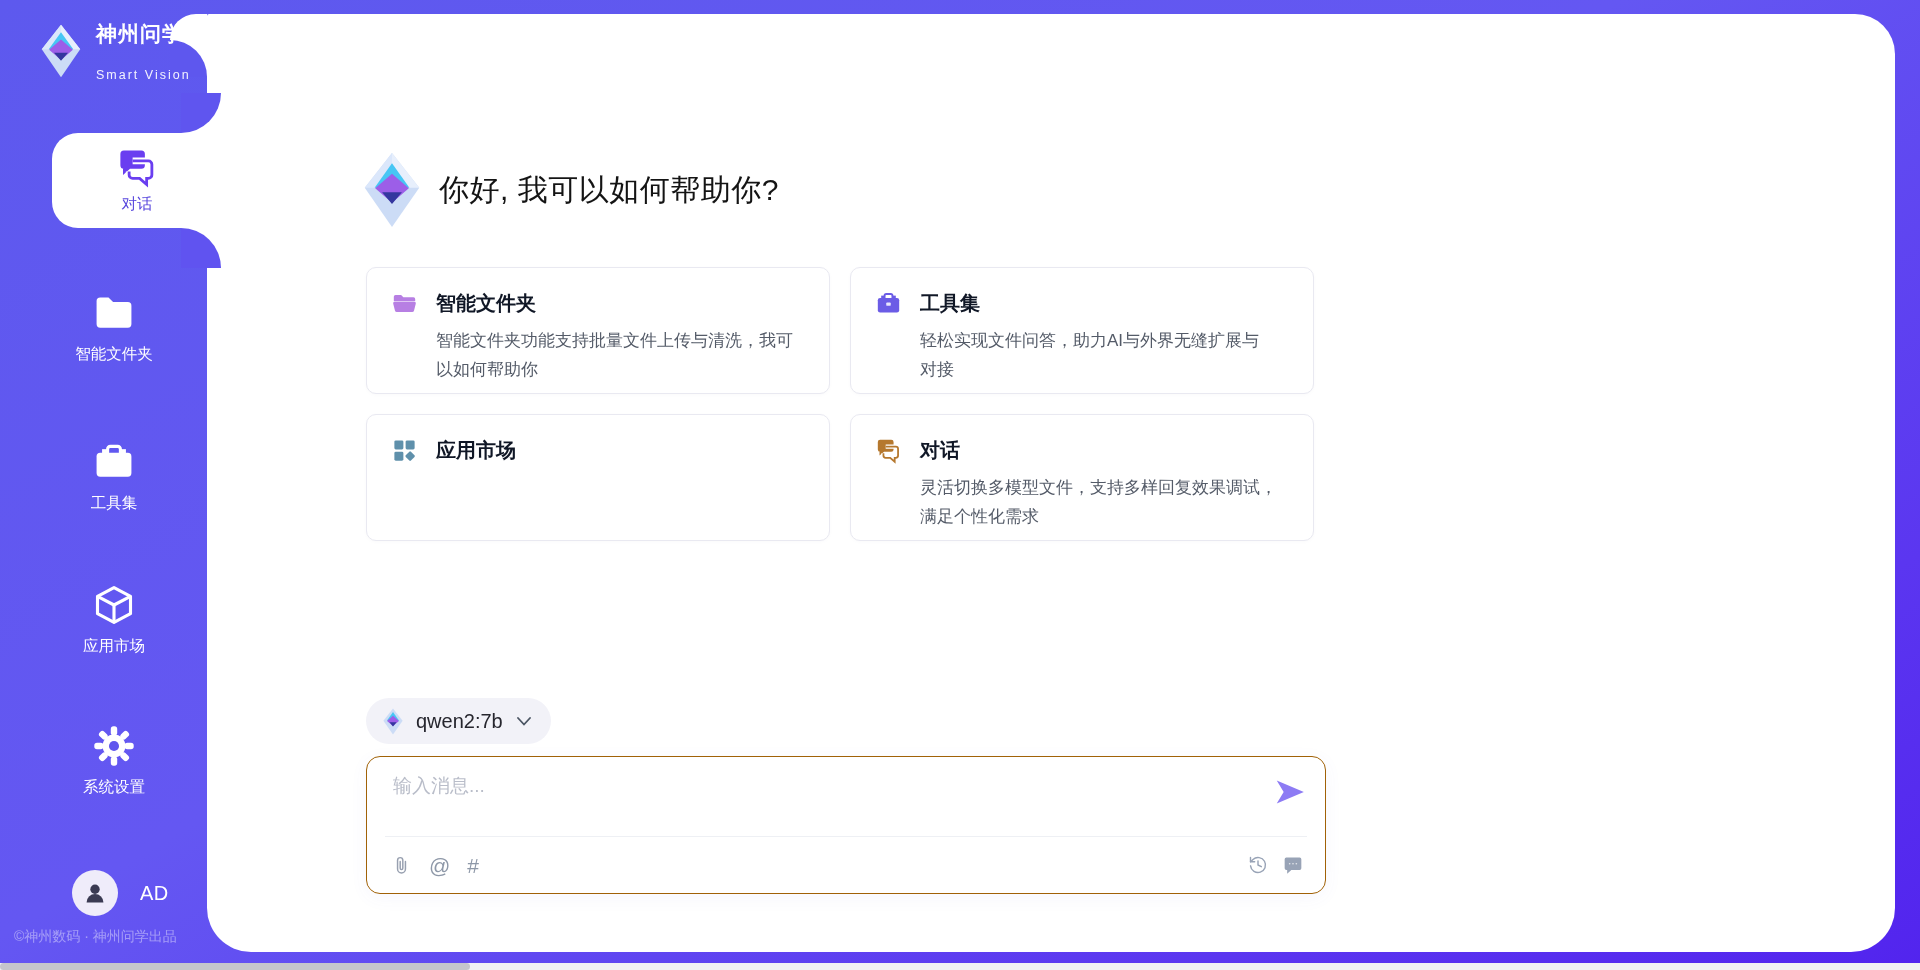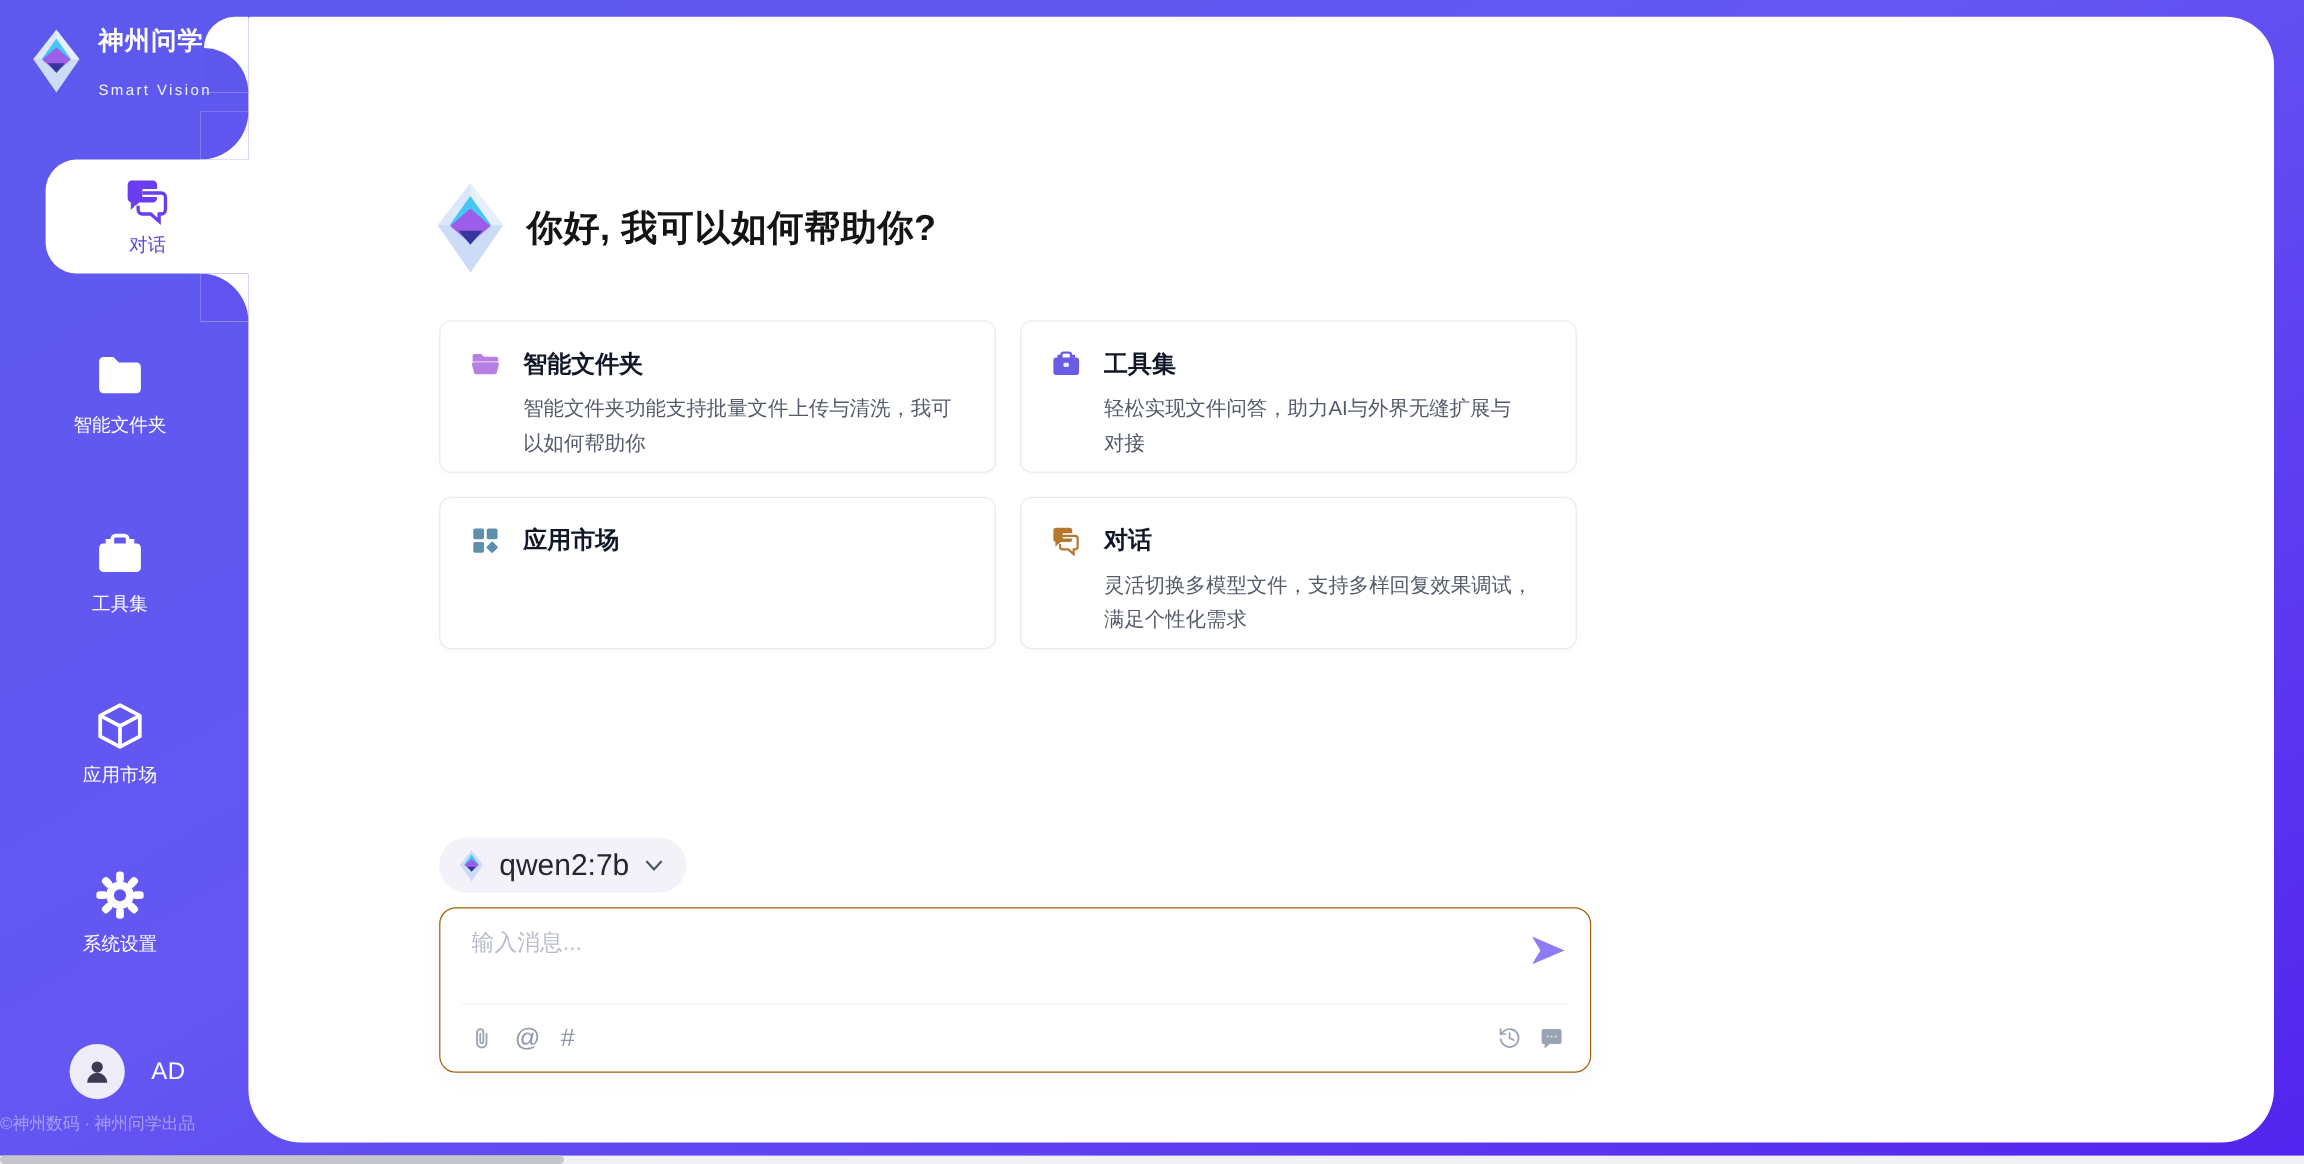--- a/index.html
+++ b/index.html
@@ -14,21 +14,21 @@
   
   .main-panel {
     position:absolute; left:207px; top:14px; width:1688px; height:938px;
     background:#ffffff; border-radius:2px 40px 44px 44px;
   }
   
   .flare { position:absolute; left:170px; top:14px; width:37px; height:63px; background:#fff; border-radius:26px 0 0 0; }
   .flare .q { position:absolute; left:0; top:26px; width:37px; height:37px; background:#5e57ee; border-top-right-radius:100%; }
 
   
-  .sidebar { position:absolute; left:0; top:0; width:207px; height:970px; }
+  .sidebar { position:absolute; left:14px; top:0; width:207px; height:970px; }
   .logo-row { position:absolute; left:24px; top:20px; display:flex; align-items:center; gap:12px; }
   .logo-row svg { width:46px; height:54px; }
   .brand-name { color:#fff; font-size:21px; font-weight:700; letter-spacing:1px; }
   .brand-sub { color:rgba(255,255,255,.92); font-size:12.5px; letter-spacing:2px; margin-top:20px; }
 
   .nav-item { position:absolute; left:0; width:200px; display:flex; flex-direction:column; align-items:center; cursor:pointer; }
   .nav-item .nav-label { color:#fff; font-size:15.5px; margin-top:9px; }
   .nav-item svg { width:44px; height:44px; color:#fff; }
 
   
@@ -46,40 +46,40 @@
 
   .user-row { position:absolute; left:58px; top:870px; display:flex; align-items:center; gap:22px; cursor:pointer; }
   .avatar { width:46px; height:46px; border-radius:50%; background:#efecfa; display:flex; align-items:center; justify-content:center; }
   .avatar svg { width:30px; height:30px; }
   .user-name { color:#fff; font-size:20px; letter-spacing:.5px; }
   .side-footer { position:absolute; left:0; top:928px; width:207px; color:rgba(255,255,255,.42); font-size:14px; }
 
   
   .greeting { position:absolute; left:363px; top:148px; display:flex; align-items:center; gap:18px; }
   .greeting svg { width:58px; height:84px; }
-  .greeting-text { font-size:30px; font-weight:700; color:#141414; letter-spacing:.5px; }
+  .greeting-text { font-size:30px; font-weight:400; color:#141414; letter-spacing:.5px; }
 
   
   .cards { position:absolute; left:366px; top:267px; width:948px; display:grid;
            grid-template-columns:464px 464px; grid-auto-rows:127px; gap:20px; }
   .card { background:#fff; border:1px solid #e9e9f1; border-radius:10px; padding:22px 24px 0 24px; cursor:pointer;
           box-shadow:0 1px 3px rgba(120,120,160,.04); }
   .card-head { display:flex; align-items:center; gap:18px; }
   .card-head svg { width:27px; height:27px; flex:0 0 27px; }
   .card-title { font-size:20px; font-weight:700; color:#101726; }
   .card-desc { margin:9px 0 0 45px; font-size:17px; line-height:29px; color:#545b68; width:360px; }
   .card:nth-child(2) .card-desc { width:348px; }
   .ic-folder { color:#b77fe3; } .ic-toolbox { color:#6b5ce6; }
   .ic-grid { color:#5f90ab; } .ic-chat-amber { color:#b5782e; }
 
   
   .model-pill { position:absolute; left:366px; top:698px; height:46px; padding:0 20px 0 16px;
                 background:#f2f2f8; border-radius:23px; display:inline-flex; align-items:center; gap:12px; cursor:pointer; }
   .model-pill .gem-sm { width:22px; height:27px; }
-  .model-name { font-size:25px; color:#26262e; font-weight:500;text-align:right; }
+  .model-name { font-size:20px; color:#26262e; font-weight:500;text-align:right; }
   .model-pill .chev { width:14px; height:9px; margin-left:2px; }
 
   
   .composer { position:absolute; left:366px; top:756px; width:960px; height:138px; background:#fff;
               border:1px solid #a16207; border-radius:14px; box-shadow:0 4px 18px rgba(100,90,220,.05); }
   .composer textarea {
     position:absolute; left:26px; top:16px; width:840px; height:58px; border:none; outline:none; resize:none;
     font-family:inherit; font-size:19px; color:#333; background:transparent;
   }
   .composer textarea::placeholder { color:#b9bdc9; }

